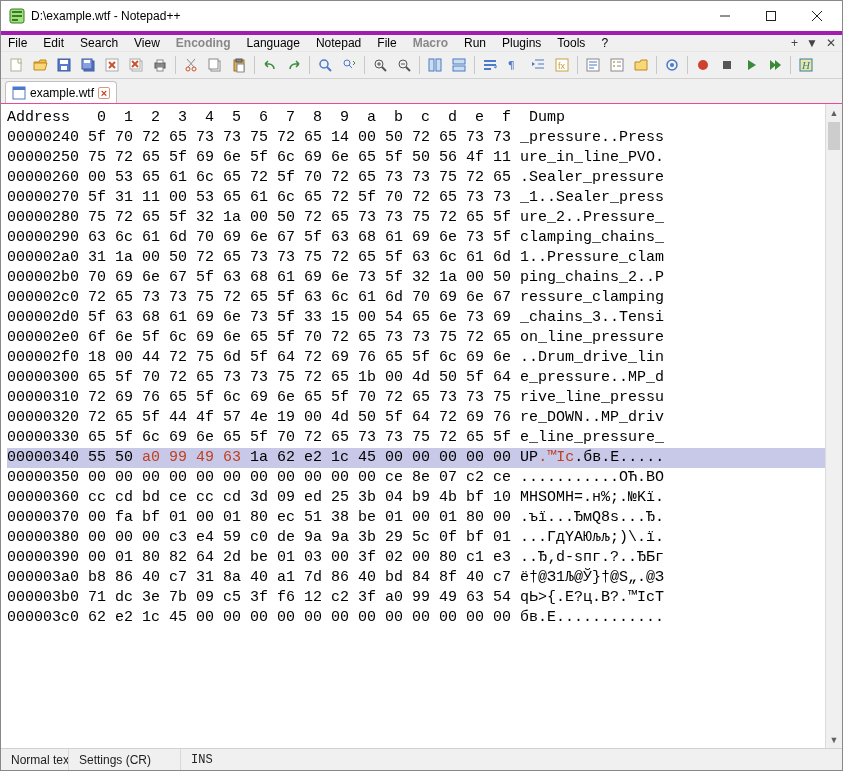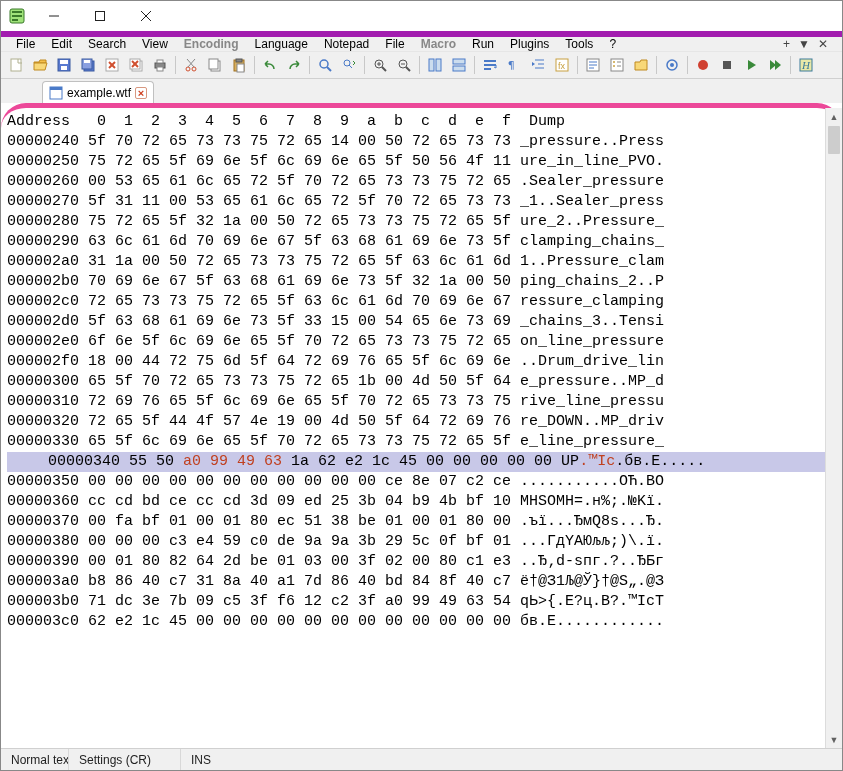--- a/index.html
+++ b/index.html
@@ -2,56 +2,57 @@
 <html><head>
 <meta charset="utf-8">
 <style>
 * { box-sizing: border-box; margin: 0; padding: 0; }
 body { font-family: "Segoe UI", Tahoma, sans-serif; font-size: 12px; background: #fff; width: 843px; height: 771px; overflow: hidden; border: 1px solid #888; display: flex; flex-direction: column; }
 .titlebar { height: 30px; background: #fff; display: flex; align-items: center; padding: 0 2px 0 8px; }
 .titlebar .app-icon { width: 16px; height: 16px; margin-right: 6px; display: inline-block; }
 .titlebar .title { flex: 1; font-size: 12px; color: #000; }
 .winbtns { display: flex; }
 .winbtn { width: 46px; height: 30px; display: flex; align-items: center; justify-content: center; color: #222; }
-.menubar { height: 20px; display: flex; align-items: center; padding: 0 8px; gap: 2px; background: #f0f0f0; border-top: 6px solid #a21caf; }
+.menubar { height: 20px; display: flex; align-items: center; padding: 0 0; gap: 2px; background: #f0f0f0; border-top: 4px solid #a21caf; }
 .menuitem { padding: 2px 7px; font-size: 12px; color: #000; cursor: default; }
 .menuitem.dim { color: #888; font-weight: bold; }
 .menuend { margin-left: auto; display: flex; align-items: center; gap: 8px; padding-right: 6px; color: #444; }
 .toolbar { height: 28px; background: #f0f0f0; border-top: 1px solid #e6e6e6; border-bottom: 1px solid #d0d0d0; display: flex; align-items: center; padding: 0 4px; gap: 2px; }
 .tbtn { width: 22px; height: 22px; display: flex; align-items: center; justify-content: center; border-radius: 2px; }
 .tsep { width: 1px; height: 18px; background: #c8c8c8; margin: 0 2px; }
 .tabstrip { height: 24px; background: #f0f0f0; display: flex; align-items: flex-end; padding: 0 4px; }
-.tab { height: 22px; background: #fff; border: 1px solid #c0c0c0; border-bottom: none; border-top-left-radius: 4px; border-top-right-radius: 4px; display: flex; align-items: center; padding: 0 6px; gap: 4px; font-size: 12px; margin-left: 37px; }
+.tab { height: 22px; background: #fff; border: 1px solid #c0c0c0; border-bottom: none; border-top-left-radius: 4px; border-top-right-radius: 4px; display: flex; align-items: center; padding: 0 6px; gap: 4px; font-size: 12px; }
 .tab .fic { width: 14px; height: 14px; }
 .tab .tclose { width: 12px; height: 12px; display: flex; align-items: center; justify-content: center; color: #d04020; font-weight: bold; font-size: 11px; border: 1px solid #d89880; border-radius: 2px; }
-.editor-wrap { flex: 1; display: flex; min-height: 0; border-top: 5px solid #ec4899; border-radius: 25px; }
+.editor-wrap { flex: 1; display: flex; min-height: 0; border-top: 1px solid #ec4899; }
 .editor { flex: 1; overflow: hidden; font-family: "Courier New", monospace; font-size: 15px; line-height: 20px; padding: 4px 0 0 6px; white-space: pre; color: #000; position: relative; }
 .editor .hdr { color: #000; }
 .editor .row { height: 20px; }
-.editor .hl { background: #c8c8e8; padding-left: 41px; }
+.editor .hl { background: #c8c8e8; }
 .editor .red { color: #c04020; }
 .scrollbar { width: 17px; background: #f0f0f0; border-left: 1px solid #dcdcdc; position: relative; }
 .scrollbar .arrow { height: 17px; display: flex; align-items: center; justify-content: center; color: #606060; font-size: 9px; }
 .scrollbar .thumb { position: absolute; left: 2px; right: 2px; top: 18px; height: 28px; background: #cdcdcd; border-radius: 1px; }
 .statusbar { height: 22px; background: #f0f0f0; border-top: 1px solid #d0d0d0; display: flex; align-items: center; font-size: 12px; color: #222; }
 .statusbar .cell { padding: 0 10px; border-right: 1px solid #d8d8d8; height: 100%; display: flex; align-items: center; white-space: nowrap; overflow: hidden; }
-.statusbar .cell:last-child { border-right: none; }
+.statusbar .cell:last-child { border-right: none; font-family: Liberation Mono, monospace; }
 </style>
 </head>
 <body>
 
 <div class="titlebar">
   <span class="app-icon">
     <svg viewBox="0 0 16 16">
         <rect x="1" y="1" width="14" height="14" rx="2" fill="#9fe27a" stroke="#3a7a2a"></rect>
         <rect x="3" y="3" width="10" height="2" fill="#3a7a2a"></rect>
         <rect x="3" y="7" width="10" height="2" fill="#3a7a2a"></rect>
         <rect x="3" y="11" width="6" height="2" fill="#3a7a2a"></rect>
       </svg>
   </span>
+  <span class="title">D:\example.wtf - Notepad++</span>
   <div class="winbtns">
     <div class="winbtn">
         <svg width="10" height="10">
           <line x1="0" y1="5" x2="10" y2="5" stroke="#222"></line>
         </svg>
       </div>
     <div class="winbtn">
         <svg width="10" height="10">
           <rect x="0.5" y="0.5" width="9" height="9" fill="none" stroke="#222"></rect>
         </svg>

